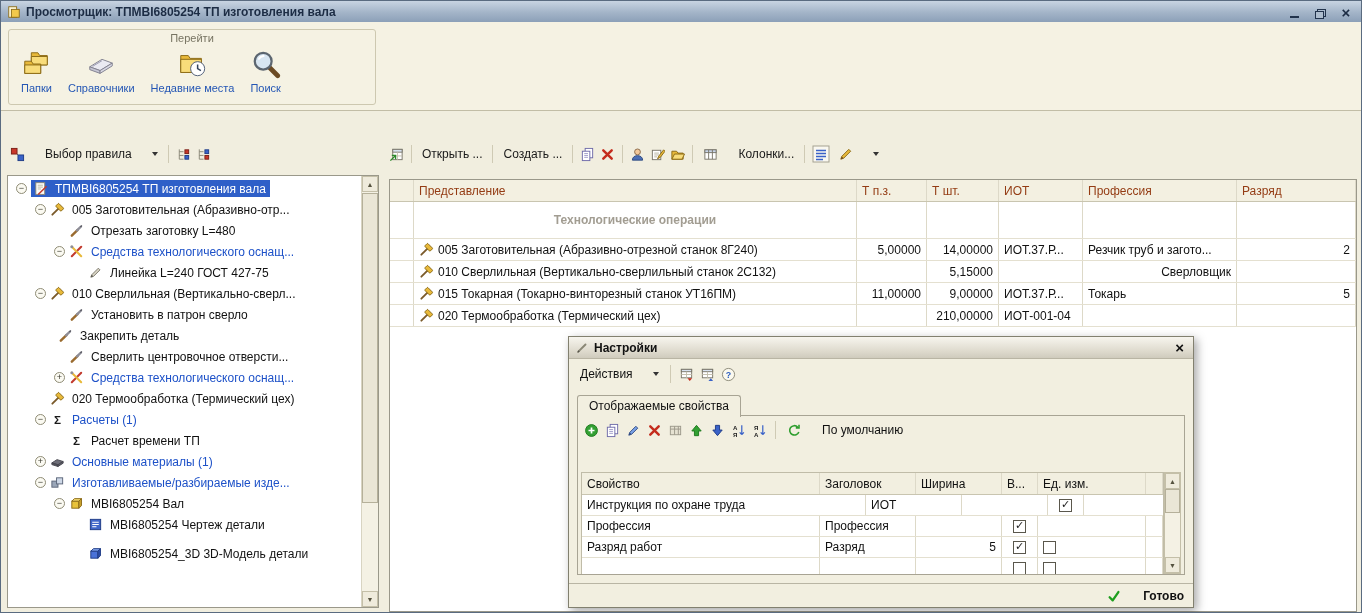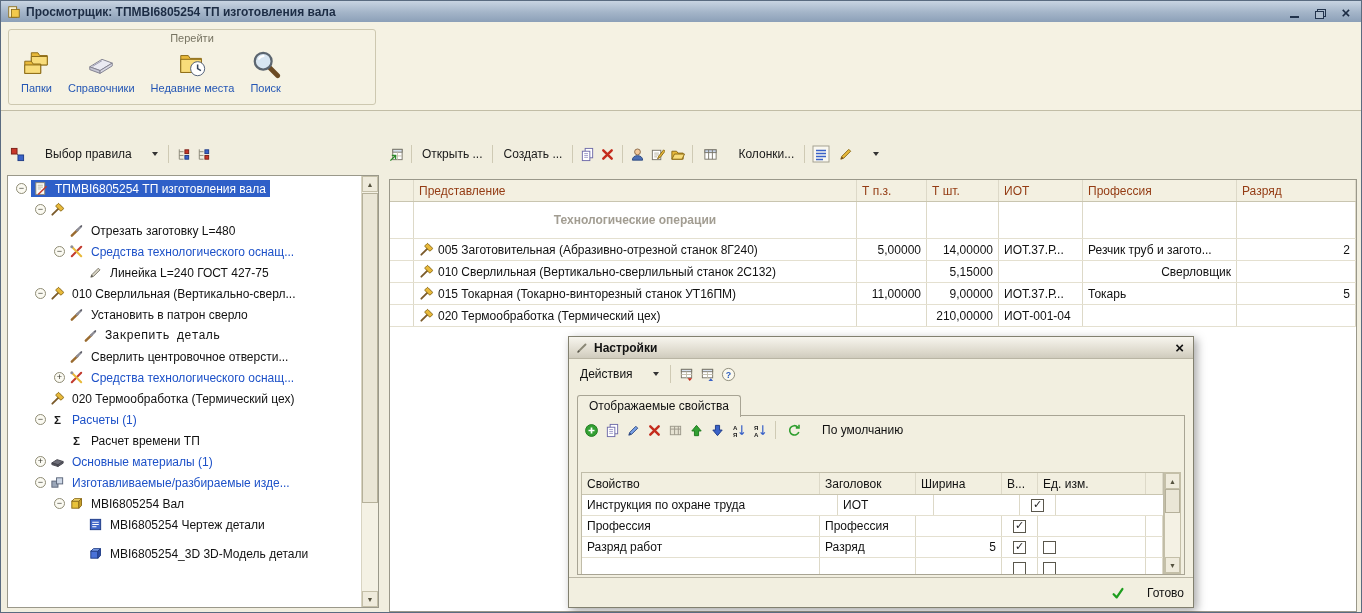--- a/index.html
+++ b/index.html
@@ -81,21 +81,21 @@
   .dlg-table{position:absolute;left:3px;right:20px;top:56px;bottom:0;background:#fff;border:1px solid #C0BCA8;border-bottom:none;overflow:hidden;}
   .dt-header{display:flex;height:22px;background:#F2EFE0;border-bottom:1px solid #C9C5B0;}
   .dt-cell{height:100%;display:flex;align-items:center;padding:0 5px;border-right:1px solid #DDD9C8;overflow:hidden;white-space:nowrap;font-size:12px;flex:none;}
   .dt-cell.fill{flex:1;}
   .dt-row{display:flex;height:21px;border-bottom:1px solid #E4E0D0;}
   .dt-cell.num{justify-content:flex-end;}
   .dt-cell.center{justify-content:center;}
   .cb{width:13px;height:13px;border:1px solid #5A574C;background:#fff;position:relative;display:inline-block;flex:none;}
   .cb.on::after{content:"✓";position:absolute;left:1px;top:-2px;font-size:11px;font-weight:bold;color:#1A1A1A;}
   .dlg-vscroll{position:absolute;right:3px;top:56px;bottom:0;width:17px;background:#F4F1E4;border:1px solid #C4BFA8;}
-  .dlg-footer{position:absolute;left:0;right:0;bottom:0;height:30px;border-top:1px solid #B9B5A4;background:#F2EFE0;display:flex;align-items:center;justify-content:flex-end;gap:22px;padding:0 9px;font-weight:normal;font-size:12px;}
+  .dlg-footer{position:absolute;left:0;right:0;bottom:0;height:24px;border-top:1px solid #B9B5A4;background:#F2EFE0;display:flex;align-items:center;justify-content:flex-end;gap:22px;padding:0 9px;font-weight:bold;font-size:12px;}
 </style>
 </head>
 <body>
 
 <div class="window">
 
   <div class="titlebar">
     <span class="ic small">
         <svg viewBox="0 0 16 16">
           <rect x="2" y="2" width="9" height="12" fill="#FFF8D8" stroke="#8A6914"></rect>
@@ -299,20 +299,21 @@
           <div class="tree-item" style="padding-left: 27px;">
             <span class="exp">−</span>
             <span class="ic">
               <svg viewBox="0 0 16 16">
                 <path d="M2.5 13.5 L9 7" stroke="#7A5A2A" stroke-width="2" stroke-linecap="round"></path>
                 <g transform="rotate(45 10.5 5.5)">
                   <rect x="6.5" y="3.5" width="8" height="4.4" rx="0.8" fill="#E8B93A" stroke="#8A6914"></rect>
                 </g>
               </svg>
             </span>
+            <span class="tlabel">005 Заготовительная (Абразивно-отр...</span>
           </div>
           <div class="tree-item" style="padding-left: 46px;">
             <span class="exp-sp"></span>
             <span class="ic">
               <svg viewBox="0 0 16 16">
                 <path d="M3 13.5 L9 7.5" stroke="#9A6B2F" stroke-width="2.6" stroke-linecap="round"></path>
                 <path d="M8.6 7.9 L12.5 4" stroke="#8E8E98" stroke-width="2.6" stroke-linecap="round"></path>
                 <path d="M12.2 4.3 l1.6-1.6" stroke="#55555F" stroke-width="1.4"></path>
               </svg>
             </span>
@@ -355,21 +356,21 @@
             <span class="exp-sp"></span>
             <span class="ic">
               <svg viewBox="0 0 16 16">
                 <path d="M3 13.5 L9 7.5" stroke="#9A6B2F" stroke-width="2.6" stroke-linecap="round"></path>
                 <path d="M8.6 7.9 L12.5 4" stroke="#8E8E98" stroke-width="2.6" stroke-linecap="round"></path>
                 <path d="M12.2 4.3 l1.6-1.6" stroke="#55555F" stroke-width="1.4"></path>
               </svg>
             </span>
             <span class="tlabel">Установить в патрон сверло</span>
           </div>
-          <div class="tree-item" style="padding-left: 60px; font-family: Liberation Mono, monospace;">
+          <div class="tree-item" style="padding-left: 35px;">
             <span class="exp-sp"></span>
             <span class="ic">
               <svg viewBox="0 0 16 16">
                 <path d="M3 13.5 L9 7.5" stroke="#9A6B2F" stroke-width="2.6" stroke-linecap="round"></path>
                 <path d="M8.6 7.9 L12.5 4" stroke="#8E8E98" stroke-width="2.6" stroke-linecap="round"></path>
                 <path d="M12.2 4.3 l1.6-1.6" stroke="#55555F" stroke-width="1.4"></path>
               </svg>
             </span>
             <span class="tlabel">Закрепить деталь</span>
           </div>
@@ -727,21 +728,21 @@
           <div class="dt-header" id="dt-header">
               <div class="dt-cell" style="width: 238px;">Свойство</div>
               <div class="dt-cell" style="width: 96px;">Заголовок</div>
               <div class="dt-cell" style="width: 86px;">Ширина</div>
               <div class="dt-cell" style="width: 36px;">В...</div>
               <div class="dt-cell" style="width: 108px;">Ед. изм.</div>
               <div class="dt-cell fill"></div>
             </div>
           <div id="dt-rows">
               <div class="dt-row">
-                <div class="dt-cell" style="width: 256px;">Инструкция по охране труда</div>
+                <div class="dt-cell" style="width: 284px;">Инструкция по охране труда</div>
                 <div class="dt-cell" style="width: 96px;">ИОТ</div>
                 <div class="dt-cell num" style="width: 86px;"></div>
                 <div class="dt-cell center" style="width: 36px;">
                   <span class="cb on"></span>
                 </div>
                 <div class="dt-cell" style="width: 108px;"></div>
                 <div class="dt-cell fill"></div>
               </div>
               <div class="dt-row">
                 <div class="dt-cell" style="width: 238px;">Профессия</div>

